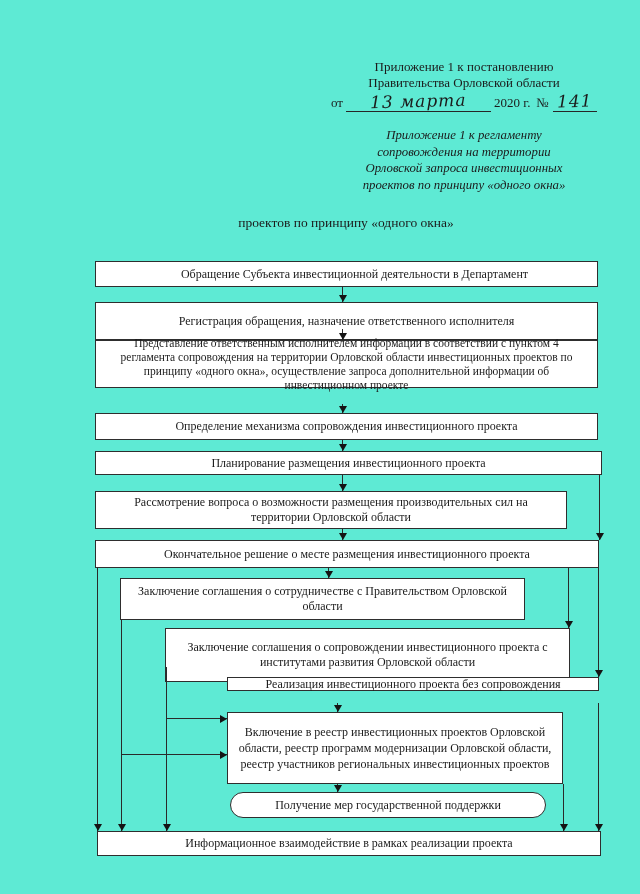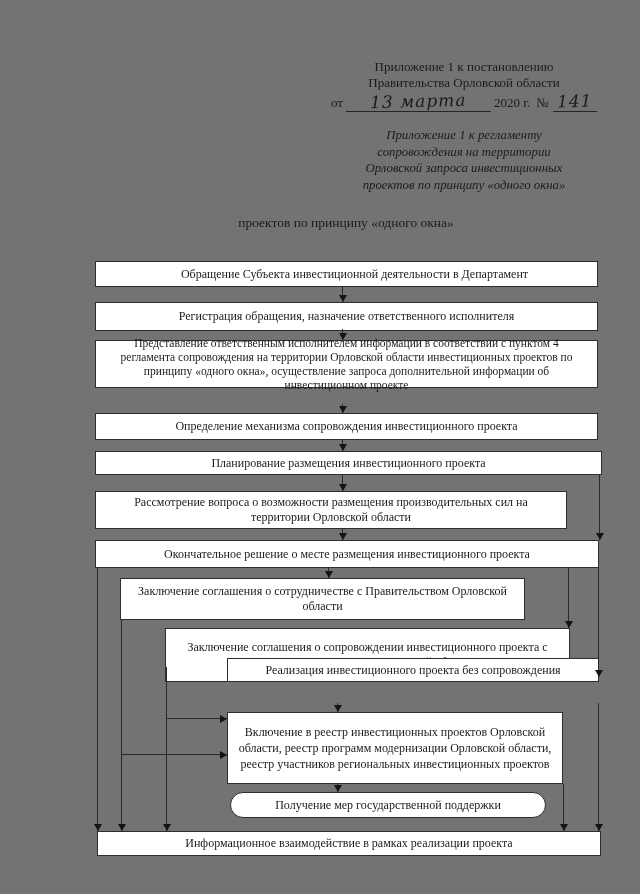--- a/index.html
+++ b/index.html
@@ -1,18 +1,18 @@
 <!DOCTYPE html>
 <html><head>
 <meta charset="utf-8">
 <style>
   html,body{margin:0;padding:0;background:#e8e8e8;}
   .page{
     position:relative;width:640px;height:894px;margin:0 auto;
-    background:#737373;color:#1b1b1b;
+    background:#5eead4;color:#1b1b1b;
     font-family:"Liberation Serif","DejaVu Serif",serif;
     overflow:hidden;
   }
   .hdr{position:absolute;text-align:center;font-size:13px;line-height:16px;}
   .date-row{position:absolute;display:flex;align-items:baseline;font-size:13px;white-space:nowrap;}
   .blank{display:inline-block;border-bottom:1px solid #262626;text-align:center;}
   .hand{
     font-style:italic;font-size:17px;line-height:15px;
     font-family:"DejaVu Serif",serif;letter-spacing:1px;
     display:inline-block;transform:rotate(-1.5deg);
@@ -61,29 +61,29 @@
     <div>сопровождения на территории</div>
     <div>Орловской запроса инвестиционных</div>
     <div>проектов по принципу «одного окна»</div>
   </div>
 
   <div class="title" style="left:56px;top:214px;width:580px;">
     <div>проектов по принципу «одного окна»</div>
   </div>
 
   <div class="node" style="left:95px;top:261px;width:503px;height:26px;padding-left:26px;">Обращение Субъекта инвестиционной деятельности в Департамент</div>
-  <div class="node" style="left:95px;top:302px;width:503px;height:29px;">Регистрация обращения, назначение ответственного исполнителя</div>
+  <div class="node" style="left:95px;top:302px;width:503px;height:38px;">Регистрация обращения, назначение ответственного исполнителя</div>
   <div class="node small" style="left:95px;top:340px;width:503px;height:48px;">Представление ответственным исполнителем информации в соответствии с пунктом 4 регламента сопровождения на территории Орловской области инвестиционных проектов по принципу «одного окна», осуществление запроса дополнительной информации об инвестиционном проекте</div>
   <div class="node" style="left:95px;top:451px;width:507px;height:24px;">Планирование размещения  инвестиционного проекта</div>
   <div class="node" style="left:95px;top:413px;width:503px;height:27px;">Определение механизма сопровождения инвестиционного проекта</div>
   <div class="node" style="left:95px;top:491px;width:472px;height:38px;">Рассмотрение вопроса о возможности размещения производительных сил на территории Орловской области</div>
   <div class="node" style="left:95px;top:540px;width:504px;height:28px;">Окончательное решение о месте размещения инвестиционного проекта</div>
   <div class="node" style="left:120px;top:578px;width:405px;height:42px;">Заключение соглашения о сотрудничестве с Правительством Орловской области</div>
   <div class="node" style="left:165px;top:628px;width:405px;height:54px;">Заключение соглашения о сопровождении инвестиционного проекта с институтами развития Орловской области</div>
-  <div class="node" style="left:227px;top:658px;width:372px;height:24px;text-align:center;">Реализация инвестиционного проекта без сопровождения</div>
+  <div class="node" style="left:227px;top:677px;width:372px;height:14px;text-align:center;">Реализация инвестиционного проекта без сопровождения</div>
   <div class="node" style="left:227px;top:712px;width:336px;height:72px;line-height:16px;">Включение в реестр инвестиционных проектов Орловской области, реестр программ модернизации Орловской области, реестр участников региональных инвестиционных проектов</div>
   <div class="node" style="left:230px;top:792px;width:316px;height:26px;border-radius:13px;">Получение  мер государственной поддержки</div>
   <div class="node" style="left:97px;top:831px;width:504px;height:25px;">Информационное взаимодействие в рамках реализации проекта</div>
 
   <div class="vline ar" style="left:342px;top:287px;height:15px;"></div>
   <div class="vline ar" style="left:342px;top:329px;height:11px;"></div>
   <div class="vline ar" style="left:342px;top:404px;height:9px;"></div>
   <div class="vline ar" style="left:342px;top:440px;height:11px;"></div>
   <div class="vline ar" style="left:342px;top:475px;height:16px;"></div>
   <div class="vline ar" style="left:342px;top:529px;height:11px;"></div>

